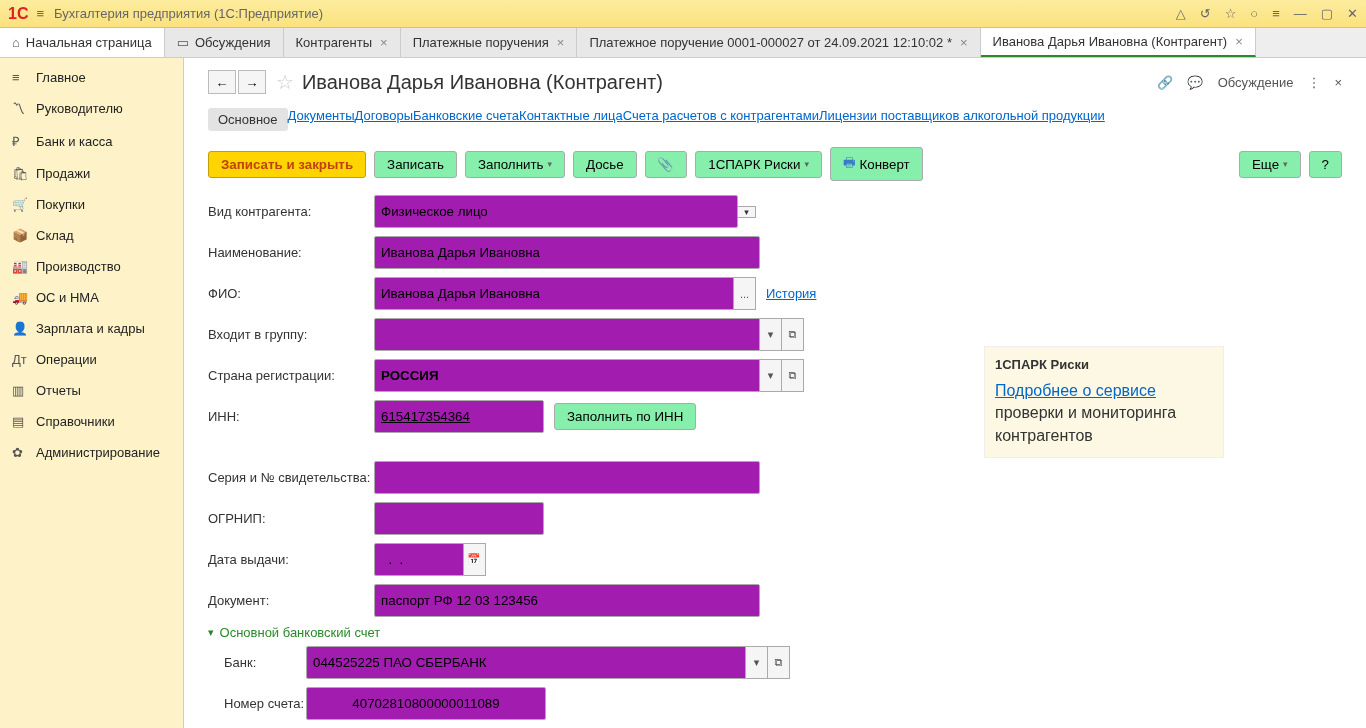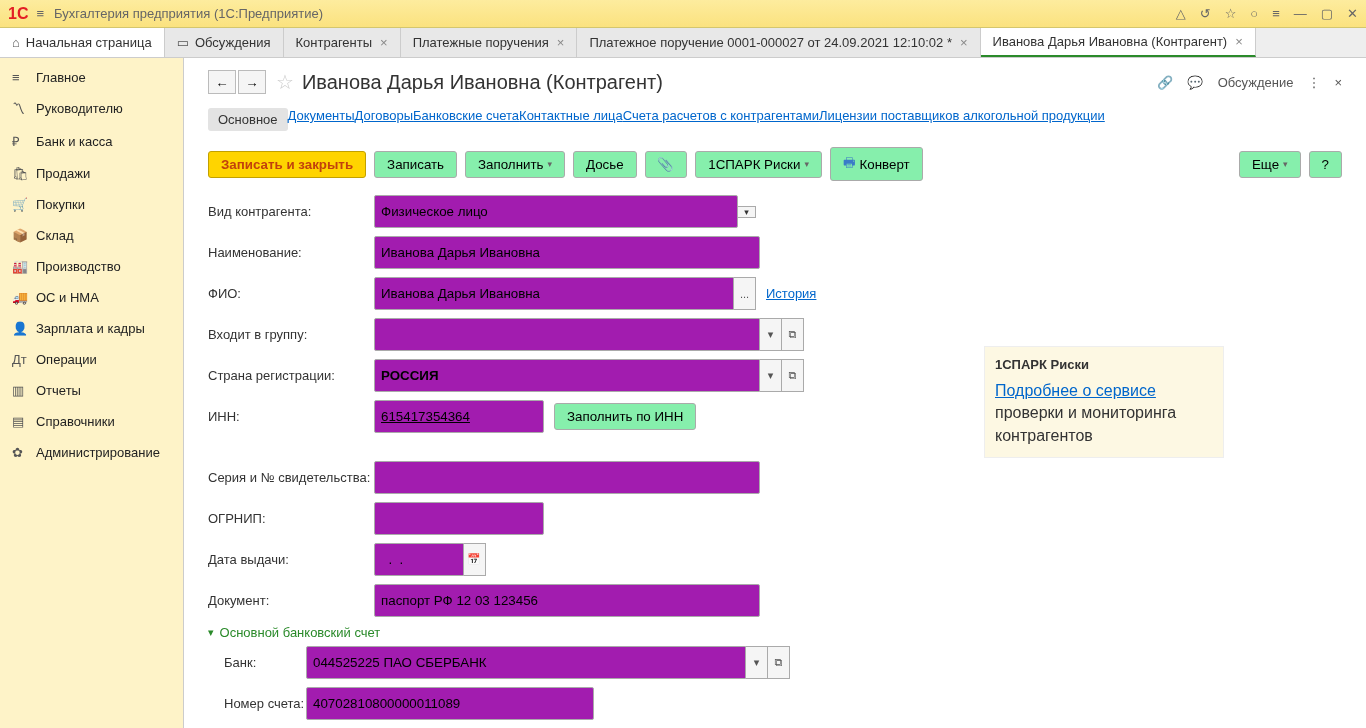--- a/index.html
+++ b/index.html
@@ -68,21 +68,21 @@
 .info-panel h4 { font-size: 13px; font-weight: bold; margin-bottom: 8px; }
 .info-panel .body { font-size: 16px; line-height: 1.4; }
 .info-panel a { color: #0066cc; text-decoration: underline; }
 
 
 .section-toggle { display: flex; align-items: center; color: #2a8a2a; cursor: pointer; margin: 8px 0 6px; }
 .section-toggle .chev { margin-right: 6px; font-size: 11px; }
 .sub-form { margin-left: 16px; }
 .sub-form .form-row label { width: 82px; }
 .sub-form .form-row input.long { width: 440px; }
-.sub-form .form-row input.med { width: 288px; }
+.sub-form .form-row input.med { width: 240px; text-align: center; }
 </style>
 </head>
 <body>
 
 <div class="titlebar">
   <span class="logo">1C</span>
   <span class="hamburger">≡</span>
   <span class="title-text">Бухгалтерия предприятия  (1С:Предприятие)</span>
   <div class="titlebar-right">
     <span>△</span>

